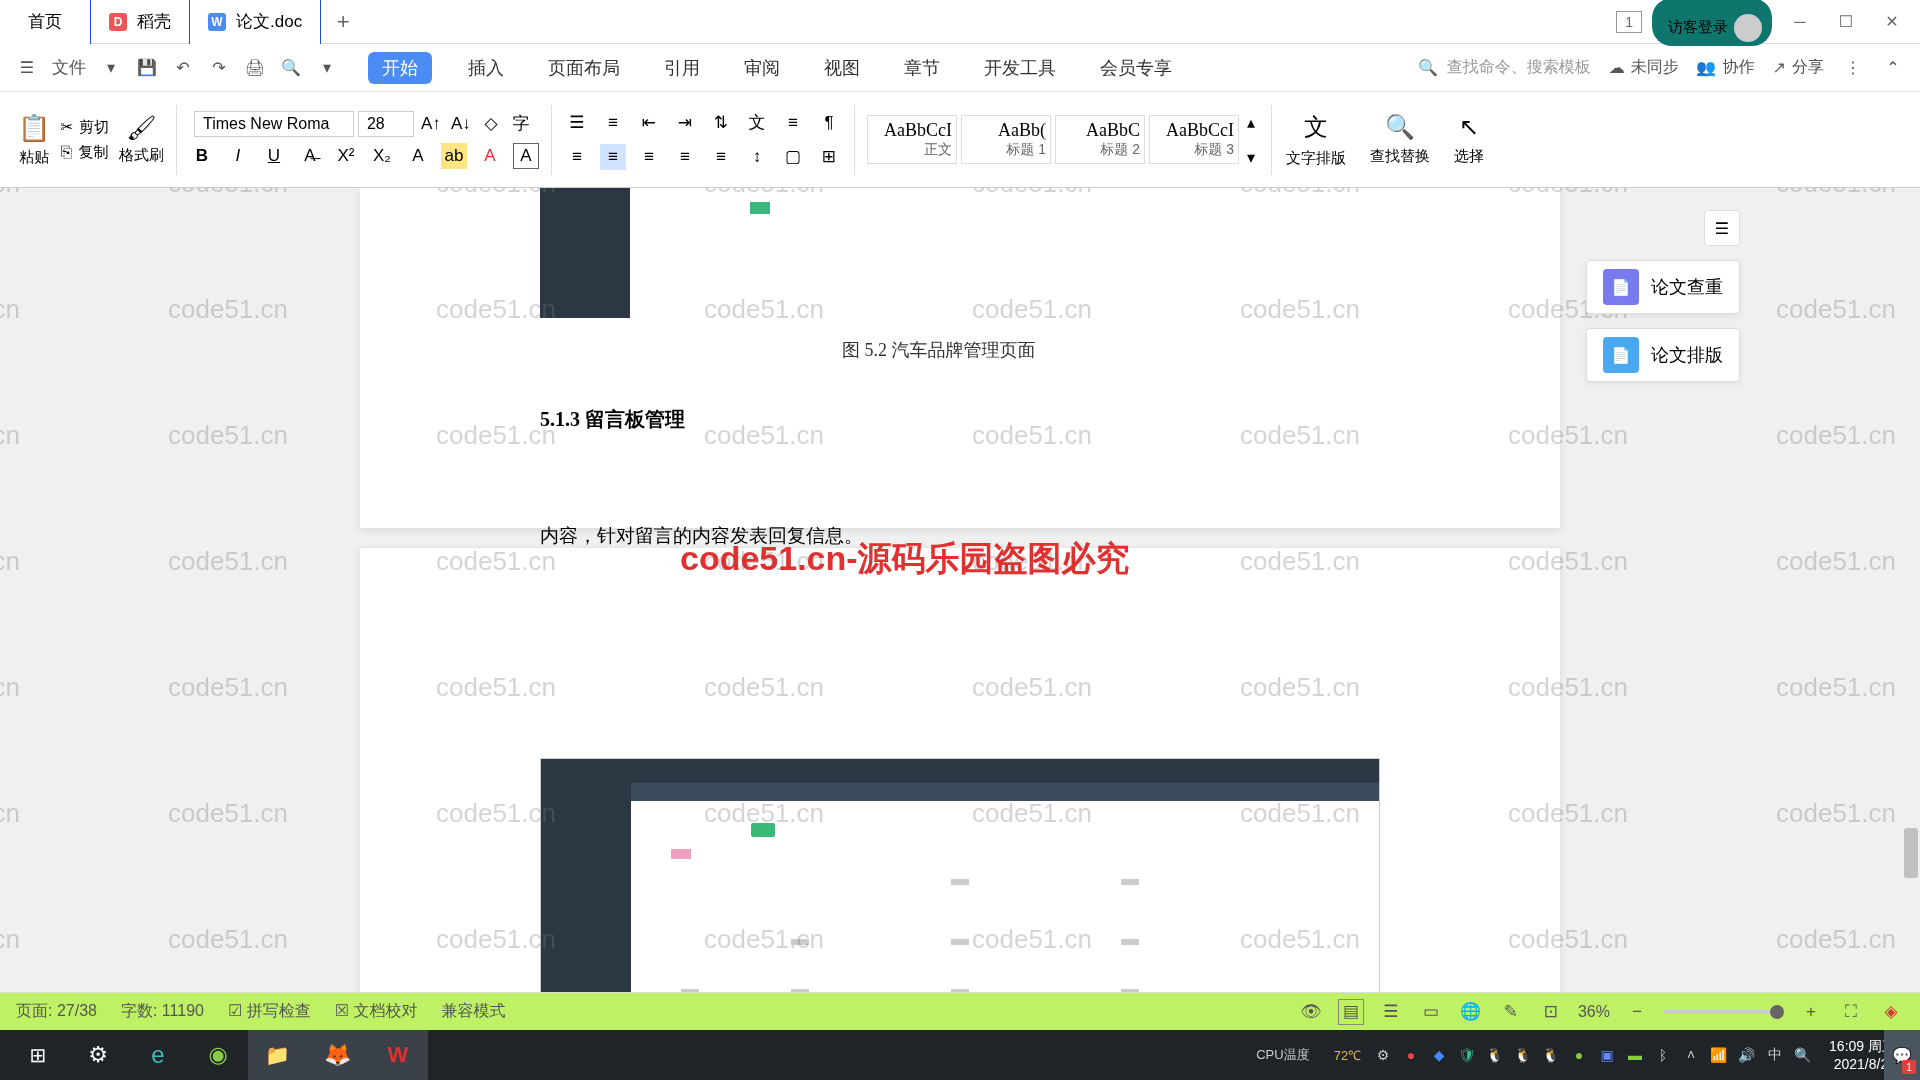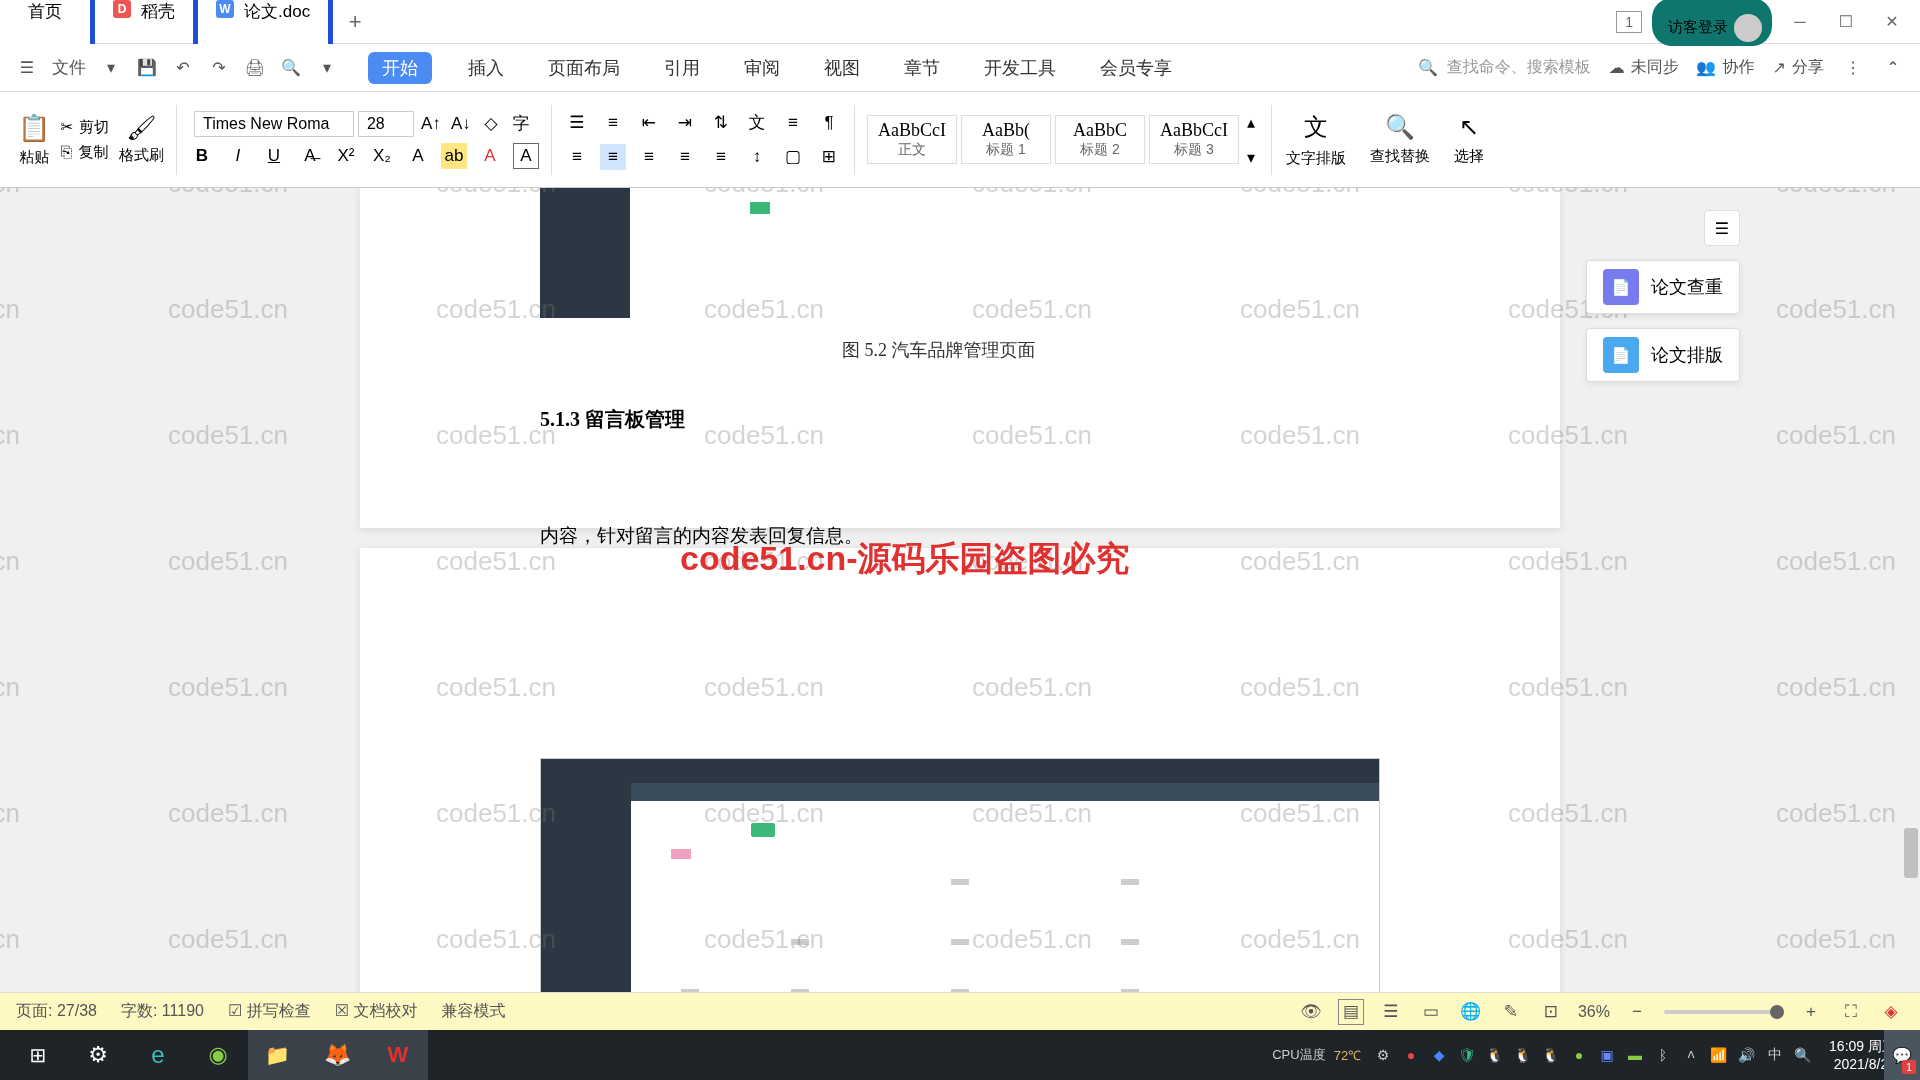--- a/index.html
+++ b/index.html
@@ -1,18 +1,18 @@
 <!DOCTYPE html>
 <html><head>
 <meta charset="utf-8">
 <style>
 *{box-sizing:border-box;margin:0;padding:0;font-family:"Microsoft YaHei",sans-serif}
 body{width:1920px;height:1080px;background:#f5f5f5;overflow:hidden;position:relative}
 .titlebar{height:44px;background:#fff;display:flex;align-items:center;border-bottom:1px solid #ddd}
-.tab{height:44px;display:flex;padding:0 18px;gap:10px;border-right:5px solid #1d4ed8;font-size:17px;cursor:pointer}
+.tab{height:44px;display:flex;align-items:center;padding:0 18px;gap:10px;border-right:1px solid #1d4ed8;font-size:17px;cursor:pointer}
 .tab.home{background:#fff;padding:0 28px}
 .tab.active{background:#fff}
 .tab-icon{width:18px;height:18px;display:inline-flex;align-items:center;justify-content:center}
 .tab-add{width:44px;display:flex;align-items:center;justify-content:center;font-size:22px;color:#666;cursor:pointer}
 .title-right{margin-left:auto;display:flex;align-items:center;gap:10px;padding-right:10px}
 .tab-count{border:1px solid #999;padding:2px 8px;font-size:14px;color:#666}
 .guest-login{background:#0f766e;border-radius:20px;padding:16px 10px 4px 16px;display:flex;align-items:center;gap:6px;font-size:15px}
 .avatar{width:28px;height:28px;border-radius:50%;background:#ccc}
 .win-btn{width:36px;height:36px;display:flex;align-items:center;justify-content:center;color:#666;cursor:pointer}
 .menubar{height:48px;background:#fff;display:flex;align-items:center;padding:0 16px;border-bottom:1px solid #e0e0e0}
@@ -28,34 +28,34 @@
 .ribbon-group{display:flex;flex-direction:column;align-items:center;padding:0 8px;height:88px;justify-content:center}
 .ribbon-sep{width:1px;height:70px;background:#ddd}
 .paste-btn{display:flex;flex-direction:column;align-items:center;gap:4px;cursor:pointer}
 .clip-actions{display:flex;flex-direction:column;gap:6px;font-size:15px}
 .clip-row{display:flex;align-items:center;gap:6px;cursor:pointer}
 .font-sel{display:flex;gap:4px;margin-bottom:6px}
 .font-name{border:1px solid #ccc;padding:3px 8px;width:160px;font-size:16px}
 .font-size{border:1px solid #ccc;padding:3px 8px;width:56px;font-size:16px}
 .font-btns{display:flex;gap:10px}
 .fbtn{width:26px;height:26px;display:flex;align-items:center;justify-content:center;cursor:pointer;font-size:17px}
-.style-item{border:1px solid #ddd;padding:4px 4px;text-align:center;cursor:pointer;min-width:90px}
+.style-item{border:1px solid #ddd;padding:4px 4px;text-align:right;cursor:pointer;min-width:90px}
 .style-preview{font-size:18px;font-family:serif}
 .style-name{font-size:14px;color:#666}
 .big-btn{display:flex;flex-direction:column;align-items:center;gap:6px;cursor:pointer;font-size:15px;padding:0 10px}
 .doc-area{position:absolute;top:188px;bottom:40px;left:0;right:0;background:#f0f0f0;overflow:hidden}
 .watermark{position:absolute;color:rgba(120,120,120,0.32);font-size:26px;pointer-events:none;white-space:nowrap}
 .page{position:absolute;left:360px;width:1200px;background:#fff;box-shadow:0 2px 8px rgba(0,0,0,0.1)}
 .page1{top:0;height:340px}
 .page2{top:360px;height:540px}
 .side-panel{position:absolute;right:180px;top:210px;display:flex;flex-direction:column;gap:14px}
 .side-toggle{width:36px;height:36px;background:#fff;border:1px solid #ddd;border-radius:4px;display:flex;align-items:center;justify-content:center;cursor:pointer;margin-left:auto}
 .side-btn{display:flex;align-items:center;gap:12px;background:#fff;border:1px solid #ddd;border-radius:4px;padding:8px 16px;cursor:pointer;box-shadow:0 2px 6px rgba(0,0,0,0.08)}
 .side-icon{width:36px;height:36px;border-radius:4px;display:flex;align-items:center;justify-content:center}
-.statusbar{position:absolute;bottom:50px;left:0;right:0;height:38px;background:#fef9c3;border-top:1px solid #ddd;display:flex;align-items:center;padding:0 16px;gap:24px;font-size:16px;color:#555}
+.statusbar{position:absolute;bottom:50px;left:0;right:0;height:38px;background:#bef264;border-top:1px solid #ddd;display:flex;align-items:center;padding:0 16px;gap:24px;font-size:16px;color:#555}
 .status-right{margin-left:auto;display:flex;align-items:center;gap:14px}
 .zoom-slider{width:120px;height:4px;background:#ccc;position:relative;border-radius:2px}
 .zoom-thumb{position:absolute;width:14px;height:14px;background:#666;border-radius:50%;top:-5px;right:0}
 .taskbar{position:absolute;bottom:0;left:0;right:0;height:50px;background:#1f2429;display:flex;align-items:center;padding:0 8px}
 .task-btn{width:60px;height:50px;display:flex;align-items:center;justify-content:center;cursor:pointer}
 .task-btn.active{background:#3a4149}
 .tray{margin-left:auto;display:flex;align-items:center;gap:4px;padding-right:6px}
 .tray-icon{width:24px;height:24px;display:flex;align-items:center;justify-content:center;color:#ccc;font-size:14px}
 .clock{color:#fff;font-size:14px;text-align:right;padding:0 10px;line-height:1.3}
 .doc-dark{position:absolute;background:#2b3844}
@@ -400,21 +400,21 @@
   <div class="task-btn active">
       <span style="color:#f0c050;font-size:20px">📁</span>
     </div>
   <div class="task-btn active">
       <span style="color:#e55;font-size:22px">🦊</span>
     </div>
   <div class="task-btn active">
       <span style="color:#e03030;font-size:22px;font-weight:bold">W</span>
     </div>
   <div class="tray">
-    <span style="color:#ccc;font-size:13px;margin-right:4px">CPU温度</span>
+    <span style="color:#ccc;font-size:13px;margin-right:20px">CPU温度</span>
     <span style="color:#e0b060;font-size:13px;margin-right:6px">72℃</span>
     <span class="tray-icon">⚙</span>
     <span class="tray-icon" style="color:#e44">●</span>
     <span class="tray-icon" style="color:#48f">◆</span>
     <span class="tray-icon" style="color:#3b8">🛡</span>
     <span class="tray-icon">🐧</span>
     <span class="tray-icon">🐧</span>
     <span class="tray-icon">🐧</span>
     <span class="tray-icon" style="color:#8c4">●</span>
     <span class="tray-icon" style="color:#68f">▣</span>

